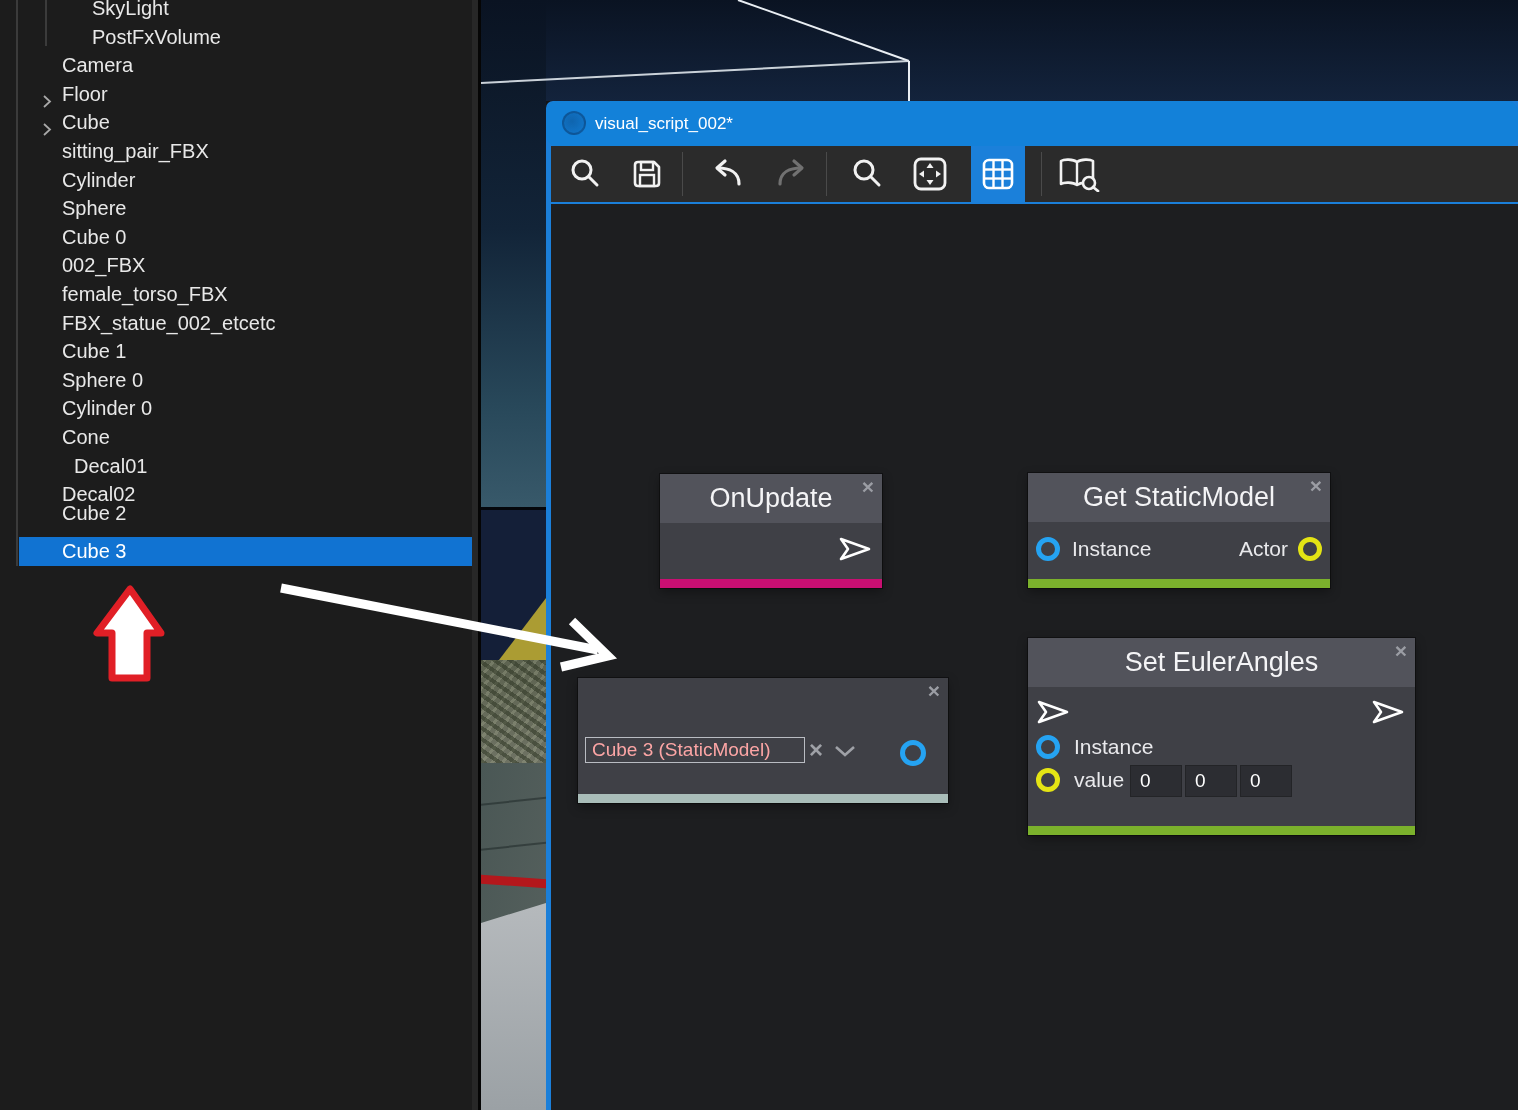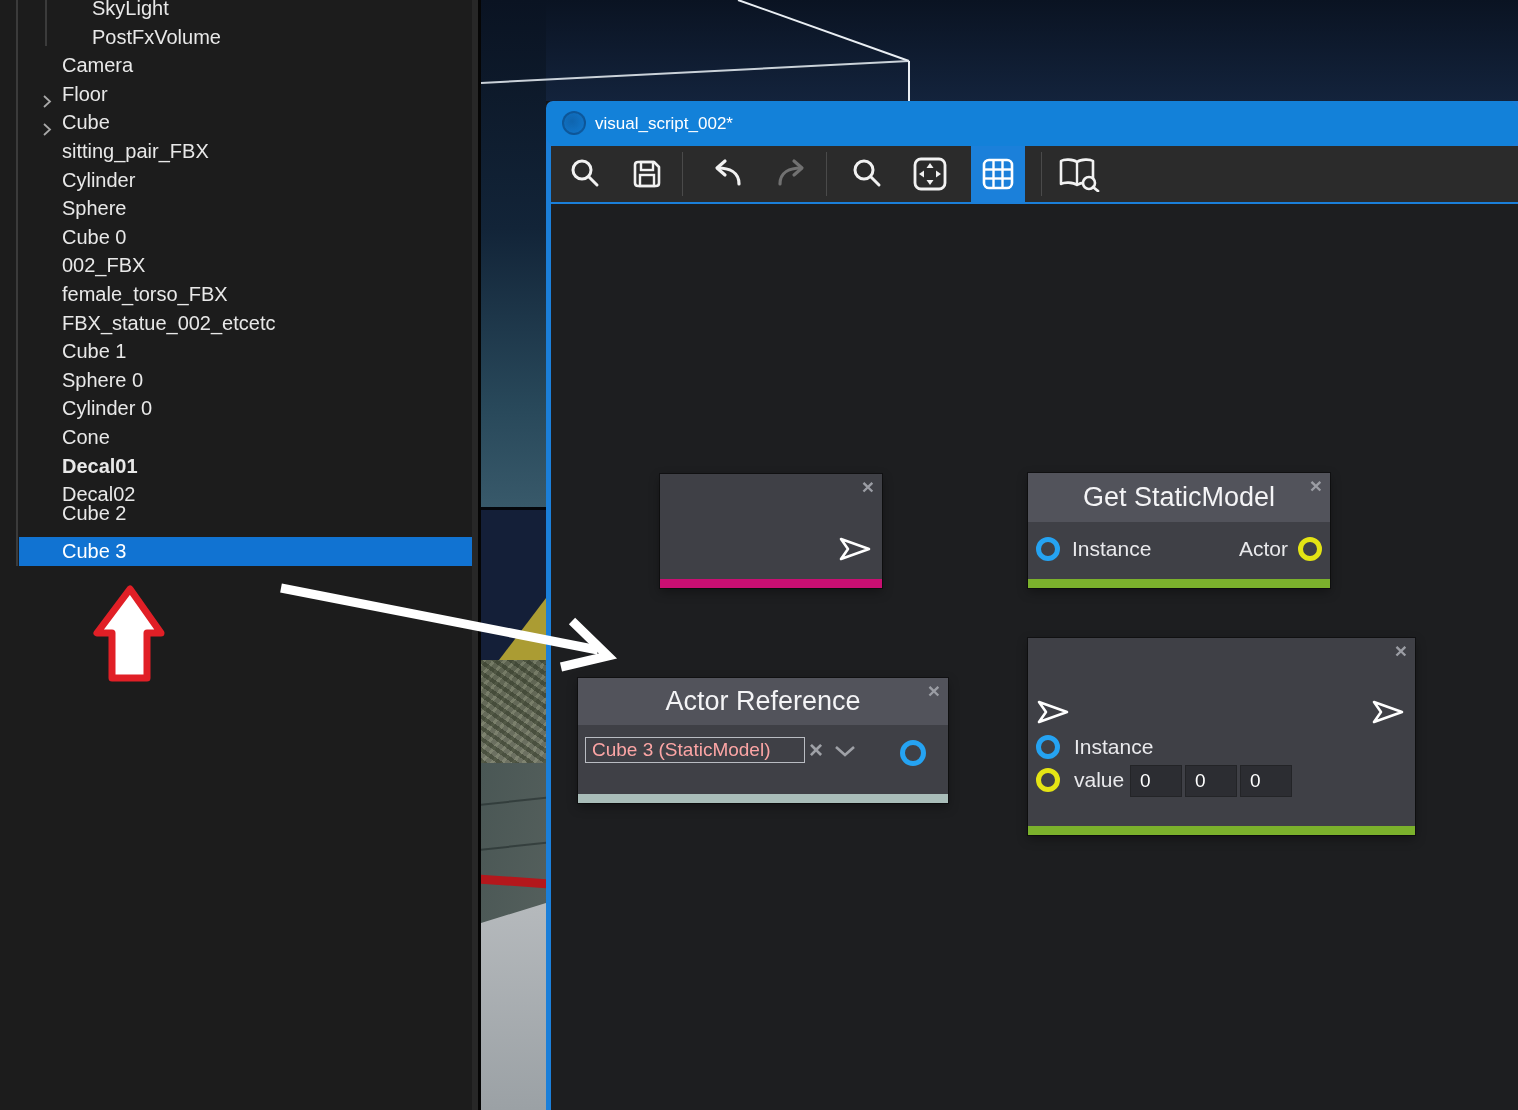--- a/index.html
+++ b/index.html
@@ -152,21 +152,21 @@
       <div class="tree-row" style="top: 365.8px;">
         <span class="lbl" style="left: 62px;">Sphere 0</span>
       </div>
       <div class="tree-row" style="top: 394.4px;">
         <span class="lbl" style="left: 62px;">Cylinder 0</span>
       </div>
       <div class="tree-row" style="top: 423px;">
         <span class="lbl" style="left: 62px;">Cone</span>
       </div>
       <div class="tree-row" style="top: 451.6px;">
-        <span class="lbl" style="left: 62px; font-weight: bold;">Decal01</span>
+        <span class="lbl" style="left: 74px;">Decal01</span>
       </div>
       <div class="tree-row" style="top: 480.2px;">
         <span class="lbl" style="left: 62px;">Decal02</span>
       </div>
       <div class="tree-row" style="top: 499px;">
         <span class="lbl" style="left: 62px;">Cube 2</span>
       </div>
       <div class="tree-row selected" style="top: 537.4px; background: rgb(17, 115, 210);">
         <span class="lbl" style="left: 62px;">Cube 3</span>
       </div>
@@ -273,50 +273,51 @@
           </svg>
       </span>
     </div>
   </div>
 
   <div class="vs-gap"></div>
 
   <div class="vs-graph">
 
     <div class="node" style="left:109px;top:270px;width:222px;height:114px;">
+      <div class="node-header" style="height:49px;line-height:49px;">OnUpdate</div>
       <div class="node-close">×</div>
       <svg class="exec-arrow" style="right:10px;top:62px;" width="34" height="26" viewBox="0 0 34 26">
           <path d="M3 3 L31 13 L3 23 L10 13 Z" fill="none" stroke="#ffffff" stroke-width="2.6" stroke-linejoin="round"></path>
         </svg>
       <div class="node-accent" style="background:#c90f72;"></div>
     </div>
 
     <div class="node" style="left:477px;top:269px;width:302px;height:115px;">
       <div class="node-header" style="height:49px;line-height:49px;">Get StaticModel</div>
       <div class="node-close">×</div>
       <span class="port-ring ring-blue" style="left:8px;top:64px;"></span>
       <span class="port-label" style="left:44px;top:64px;">Instance</span>
       <span class="port-label" style="right:42px;top:64px;">Actor</span>
       <span class="port-ring ring-yellow" style="right:8px;top:64px;"></span>
       <div class="node-accent" style="background:#7bb12c;"></div>
     </div>
 
     <div class="node" style="left:27px;top:474px;width:370px;height:125px;">
-      <div class="node-header" style="height:47px;line-height:47px;">Actor Reference</div>
       <div class="node-close">×</div>
       <div class="actor-field">Cube 3 (StaticModel)</div>
       <span class="gray-x" style="left:231px;top:58px;">×</span>
       <svg class="chev-down" style="left:255px;top:66px;" width="24" height="14" viewBox="0 0 24 14">
           <polyline points="3,3 12,11 21,3" fill="none" stroke="#9fa1a7" stroke-width="2.6"></polyline>
         </svg>
       <span class="port-ring ring-blue" style="width:26px;height:26px;left:322px;top:62px;"></span>
       <div class="node-accent" style="background:#a9bdb9;"></div>
     </div>
 
     <div class="node" style="left:477px;top:434px;width:387px;height:197px;">
+      <div class="node-header" style="height:49px;line-height:49px;">Set EulerAngles</div>
       <div class="node-close">×</div>
       <svg class="exec-arrow" style="left:8px;top:61px;" width="34" height="26" viewBox="0 0 34 26">
           <path d="M3 3 L31 13 L3 23 L10 13 Z" fill="none" stroke="#ffffff" stroke-width="2.6" stroke-linejoin="round"></path>
         </svg>
       <svg class="exec-arrow" style="right:10px;top:61px;" width="34" height="26" viewBox="0 0 34 26">
           <path d="M3 3 L31 13 L3 23 L10 13 Z" fill="none" stroke="#ffffff" stroke-width="2.6" stroke-linejoin="round"></path>
         </svg>
       <span class="port-ring ring-blue" style="left:8px;top:97px;"></span>
       <span class="port-label" style="left:46px;top:97px;">Instance</span>
       <span class="port-ring ring-yellow" style="left:8px;top:130px;"></span>

